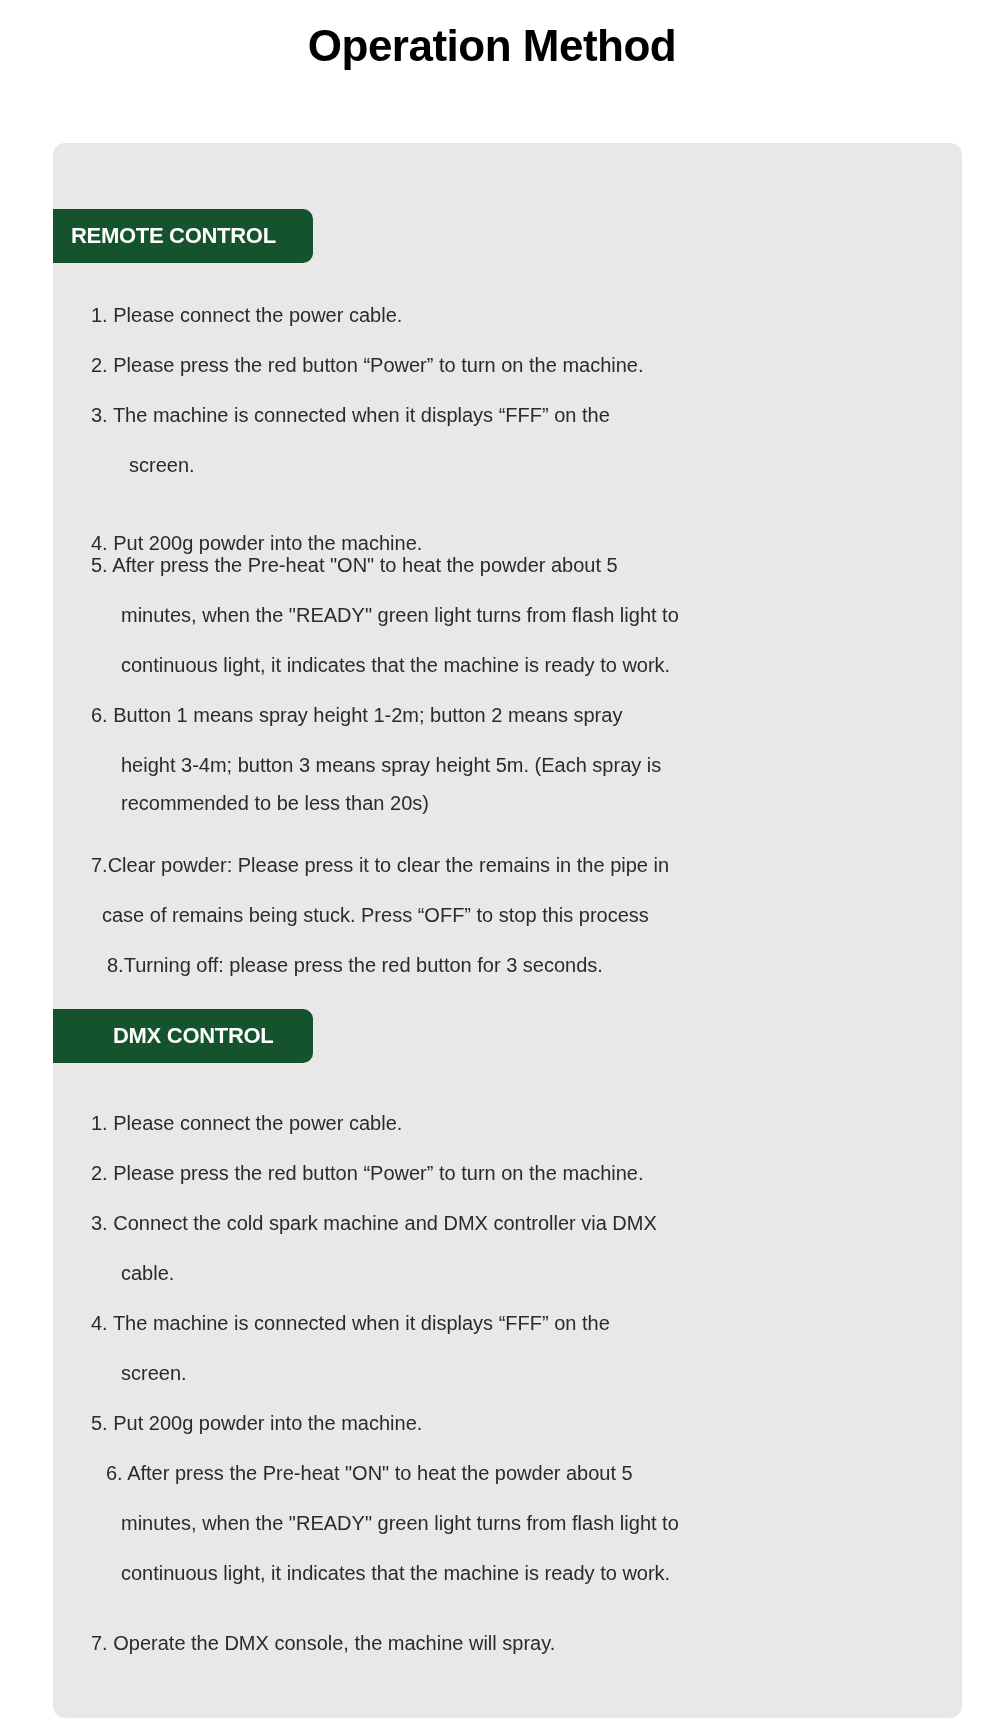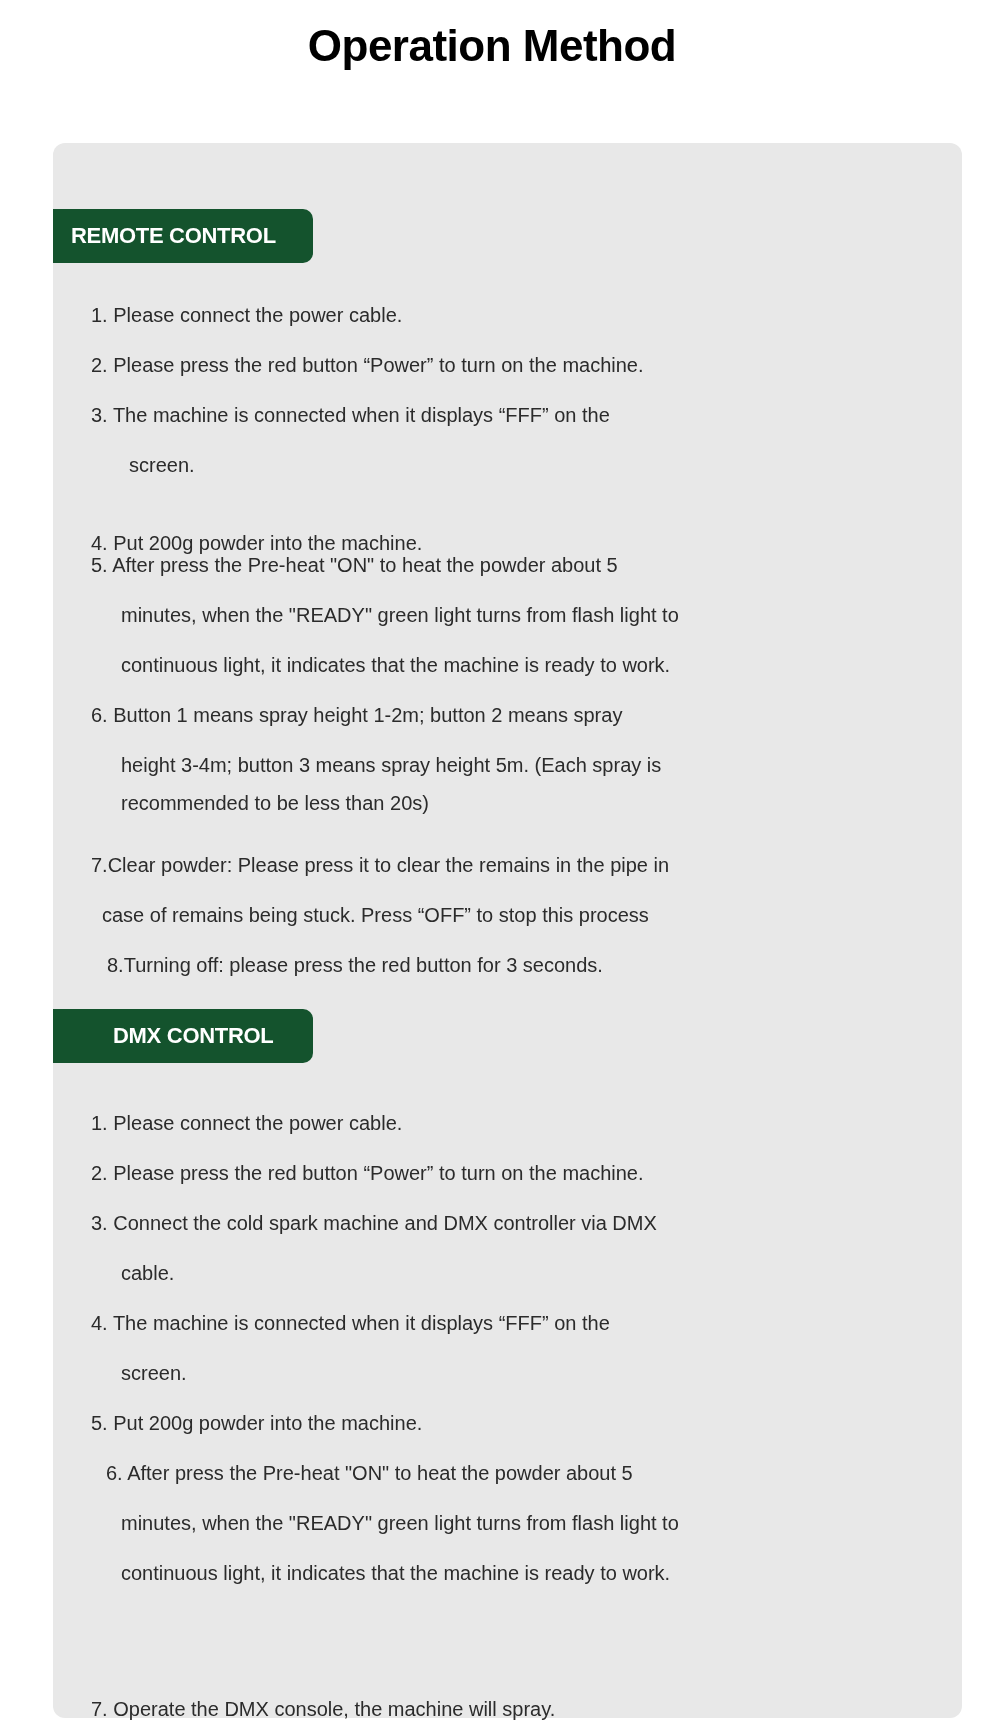--- a/index.html
+++ b/index.html
@@ -41,14 +41,14 @@
   <div class="line" style="left:91px; top:1108px;">1. Please connect the power cable.</div>
   <div class="line" style="left:91px; top:1158px;">2. Please press the red button “Power” to turn on the machine.</div>
   <div class="line" style="left:91px; top:1208px;">3. Connect the cold spark machine and DMX controller via DMX</div>
   <div class="line" style="left:121px; top:1258px;">cable.</div>
   <div class="line" style="left:91px; top:1308px;">4. The machine is connected when it displays “FFF” on the</div>
   <div class="line" style="left:121px; top:1358px;">screen.</div>
   <div class="line" style="left:91px; top:1408px;">5. Put 200g powder into the machine.</div>
   <div class="line" style="left:106px; top:1458px;">6. After press the Pre-heat "ON" to heat the powder about 5</div>
   <div class="line" style="left:121px; top:1508px;">minutes, when the "READY" green light turns from flash light to</div>
   <div class="line" style="left:121px; top:1558px;">continuous light, it indicates that the machine is ready to work.</div>
-  <div class="line" style="left:91px; top:1694px;text-align:right;">7. Operate the DMX console, the machine will spray.</div>
+  <div class="line" style="left:91px; top:1628px;text-align:right;">7. Operate the DMX console, the machine will spray.</div>
 </div>
 
 </body></html>

